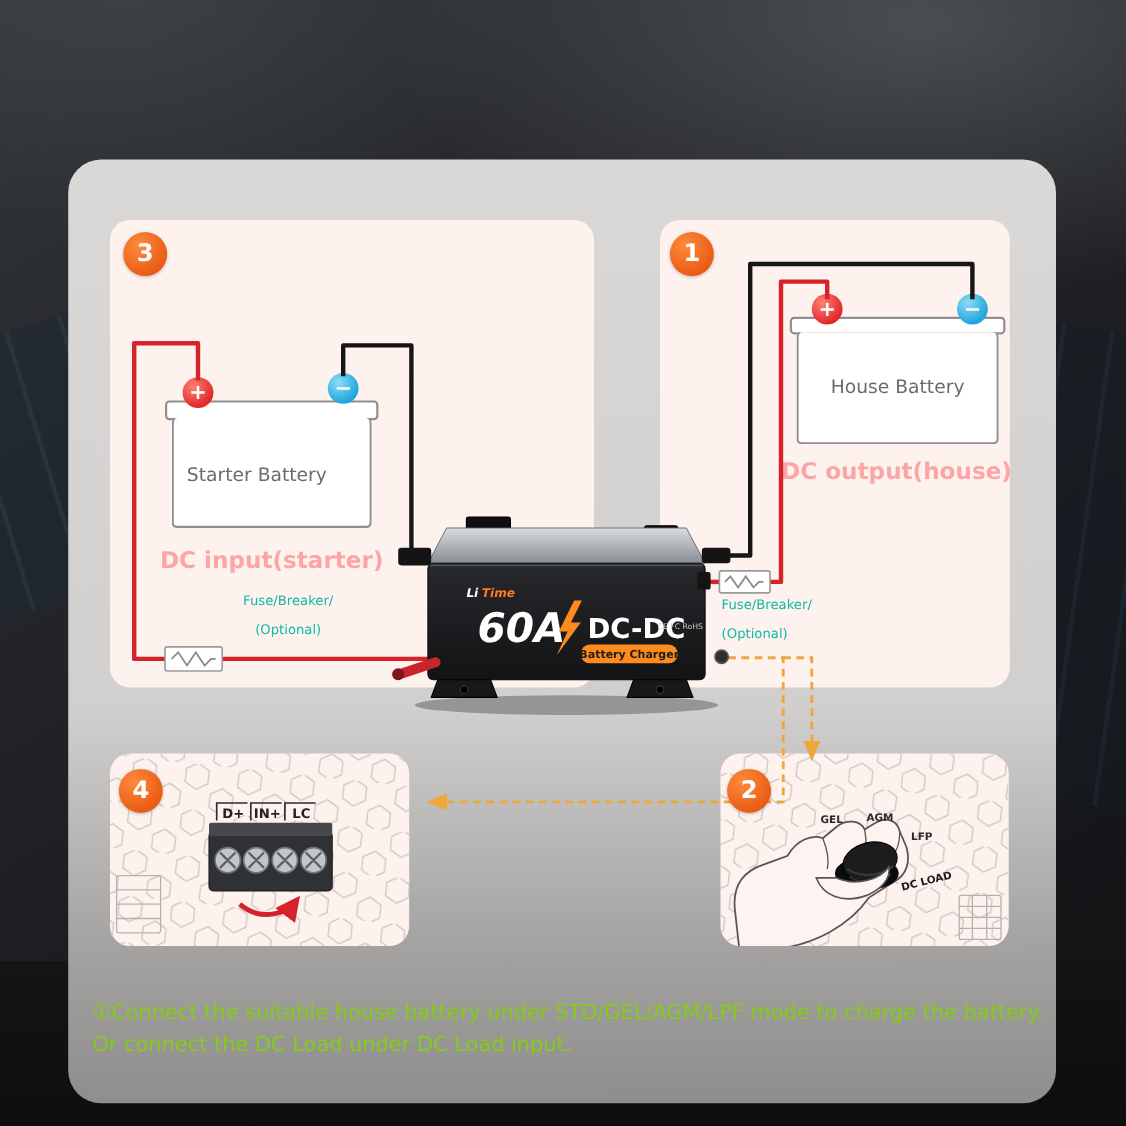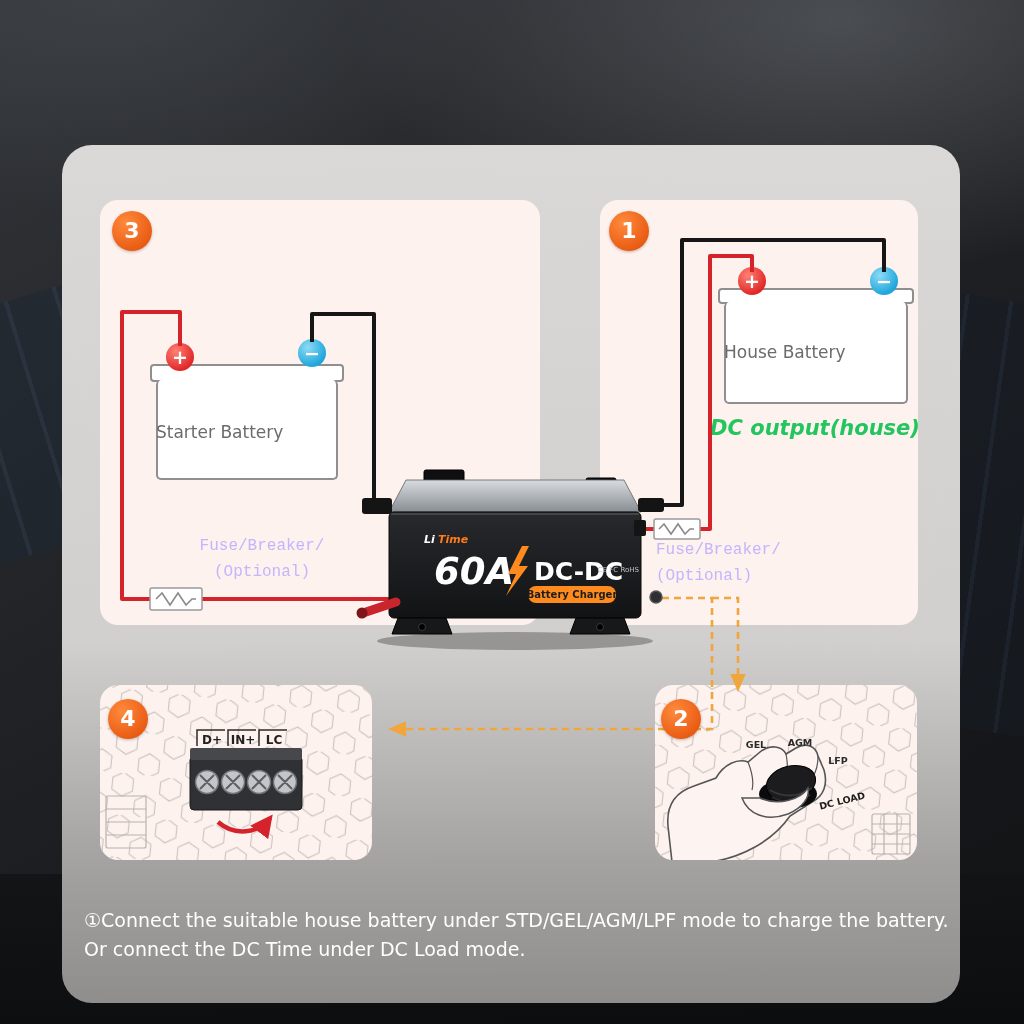--- a/index.html
+++ b/index.html
@@ -38,47 +38,47 @@
   .b2 { left:661px; top:699px; }
 
   .bat-lid, .bat-body { position:absolute; background:#fff; border:2px solid #8f8f8f; z-index:3; }
   .bat-lid { border-radius:4px; }
   .bat-body { border-radius:5px; }
   .lid-s { left:150px; top:364px; width:194px; height:18px; }
   .body-s { left:156px; top:380px; width:182px; height:100px; border-top:none; }
   .lid-h { left:718px; top:288px; width:196px; height:16px; }
   .body-h { left:724px; top:302px; width:184px; height:102px; border-top:none; }
 
-  .bat-label { position:absolute; z-index:4; text-align:left; color:#6b6b6b; font-size:17px; }
+  .bat-label { position:absolute; z-index:4; text-align:center; color:#6b6b6b; font-size:17px; }
   .lbl-s { left:156px; top:422px; width:155px; }
   .lbl-h { left:724px; top:342px; width:184px; }
 
   .terminal { position:absolute; width:28px; height:28px; border-radius:50%; z-index:4;
     display:flex; align-items:center; justify-content:center; color:#fff; font-size:19px; font-weight:bold; line-height:1; }
   .pos { background:radial-gradient(circle at 35% 30%, #ff8074, #e02828 72%); }
   .neg { background:radial-gradient(circle at 35% 30%, #8cdcf4, #1ea5dc 72%); }
   .t-s-pos { left:166px; top:343px; }
   .t-s-neg { left:298px; top:339px; }
   .t-h-pos { left:738px; top:267px; }
   .t-h-neg { left:870px; top:267px; }
 
-  .caption { position:absolute; z-index:4; text-align:center; color:#22c55e; font-size:21px; font-weight:600;font-style:italic; }
+  .caption { position:absolute; z-index:4; text-align:center; color:#fca5a5; font-size:21px; font-weight:600; }
   .cap-s { left:130px; top:497px; width:234px; }
   .cap-h1 { left:660px; top:416px; width:310px; }
   .cap-h2 { left:660px; top:446px; width:310px; }
 
-  .fuse-text { position:absolute; z-index:4; color:#c4b5fd; font-size:16px; line-height:26px;font-family:Liberation Mono, monospace; }
+  .fuse-text { position:absolute; z-index:4; color:#14b8a6; font-size:12px; line-height:26px; }
   .ft3 { left:162px; top:533px; width:200px; text-align:center; }
   .ft1 { left:656px; top:537px; width:150px; text-align:left; }
 
   .overlay { position:absolute; left:0; top:0; width:1024px; height:1024px; z-index:5; pointer-events:none; }
   .overlay text { font-family:"DejaVu Sans", sans-serif; }
 
   .note { position:absolute; left:84px; top:906px; width:880px; z-index:6;
-    color:#ffffff; font-size:19px; line-height:29px; }
+    color:#84cc16; font-size:19px; line-height:29px; }
 </style>
 </head>
 <body>
 
 <div class="stage">
   <div class="bg"></div>
   <div class="solar-a"></div>
   <div class="solar-b"></div>
   <div class="wall-b"></div>
 
@@ -91,20 +91,21 @@
 
   <div class="bat-lid lid-s"></div>
   <div class="bat-body body-s"></div>
   <div class="bat-label lbl-s">Starter Battery</div>
   <div class="terminal pos t-s-pos">
       <span>+</span>
     </div>
   <div class="terminal neg t-s-neg">
       <span>−</span>
     </div>
+  <div class="caption cap-s">DC input(starter)</div>
   <div class="fuse-text ft3">
     <div>Fuse/Breaker/</div>
     <div>(Optional)</div>
   </div>
 
   <div class="bat-lid lid-h"></div>
   <div class="bat-body body-h"></div>
   <div class="bat-label lbl-h">House Battery</div>
   <div class="terminal pos t-h-pos">
       <span>+</span>
@@ -243,15 +244,15 @@
     </g>
   </svg>
 
   <div class="badge b3">3</div>
   <div class="badge b1">1</div>
   <div class="badge b4">4</div>
   <div class="badge b2">2</div>
 
   <div class="note">
     <div>①Connect the suitable house battery under STD/GEL/AGM/LPF mode to charge the battery.</div>
-    <div>Or connect the DC Time under DC Load mode.</div>
+    <div>Or connect the DC Load under DC Load input.</div>
   </div>
 </div>
 
 </body></html>

